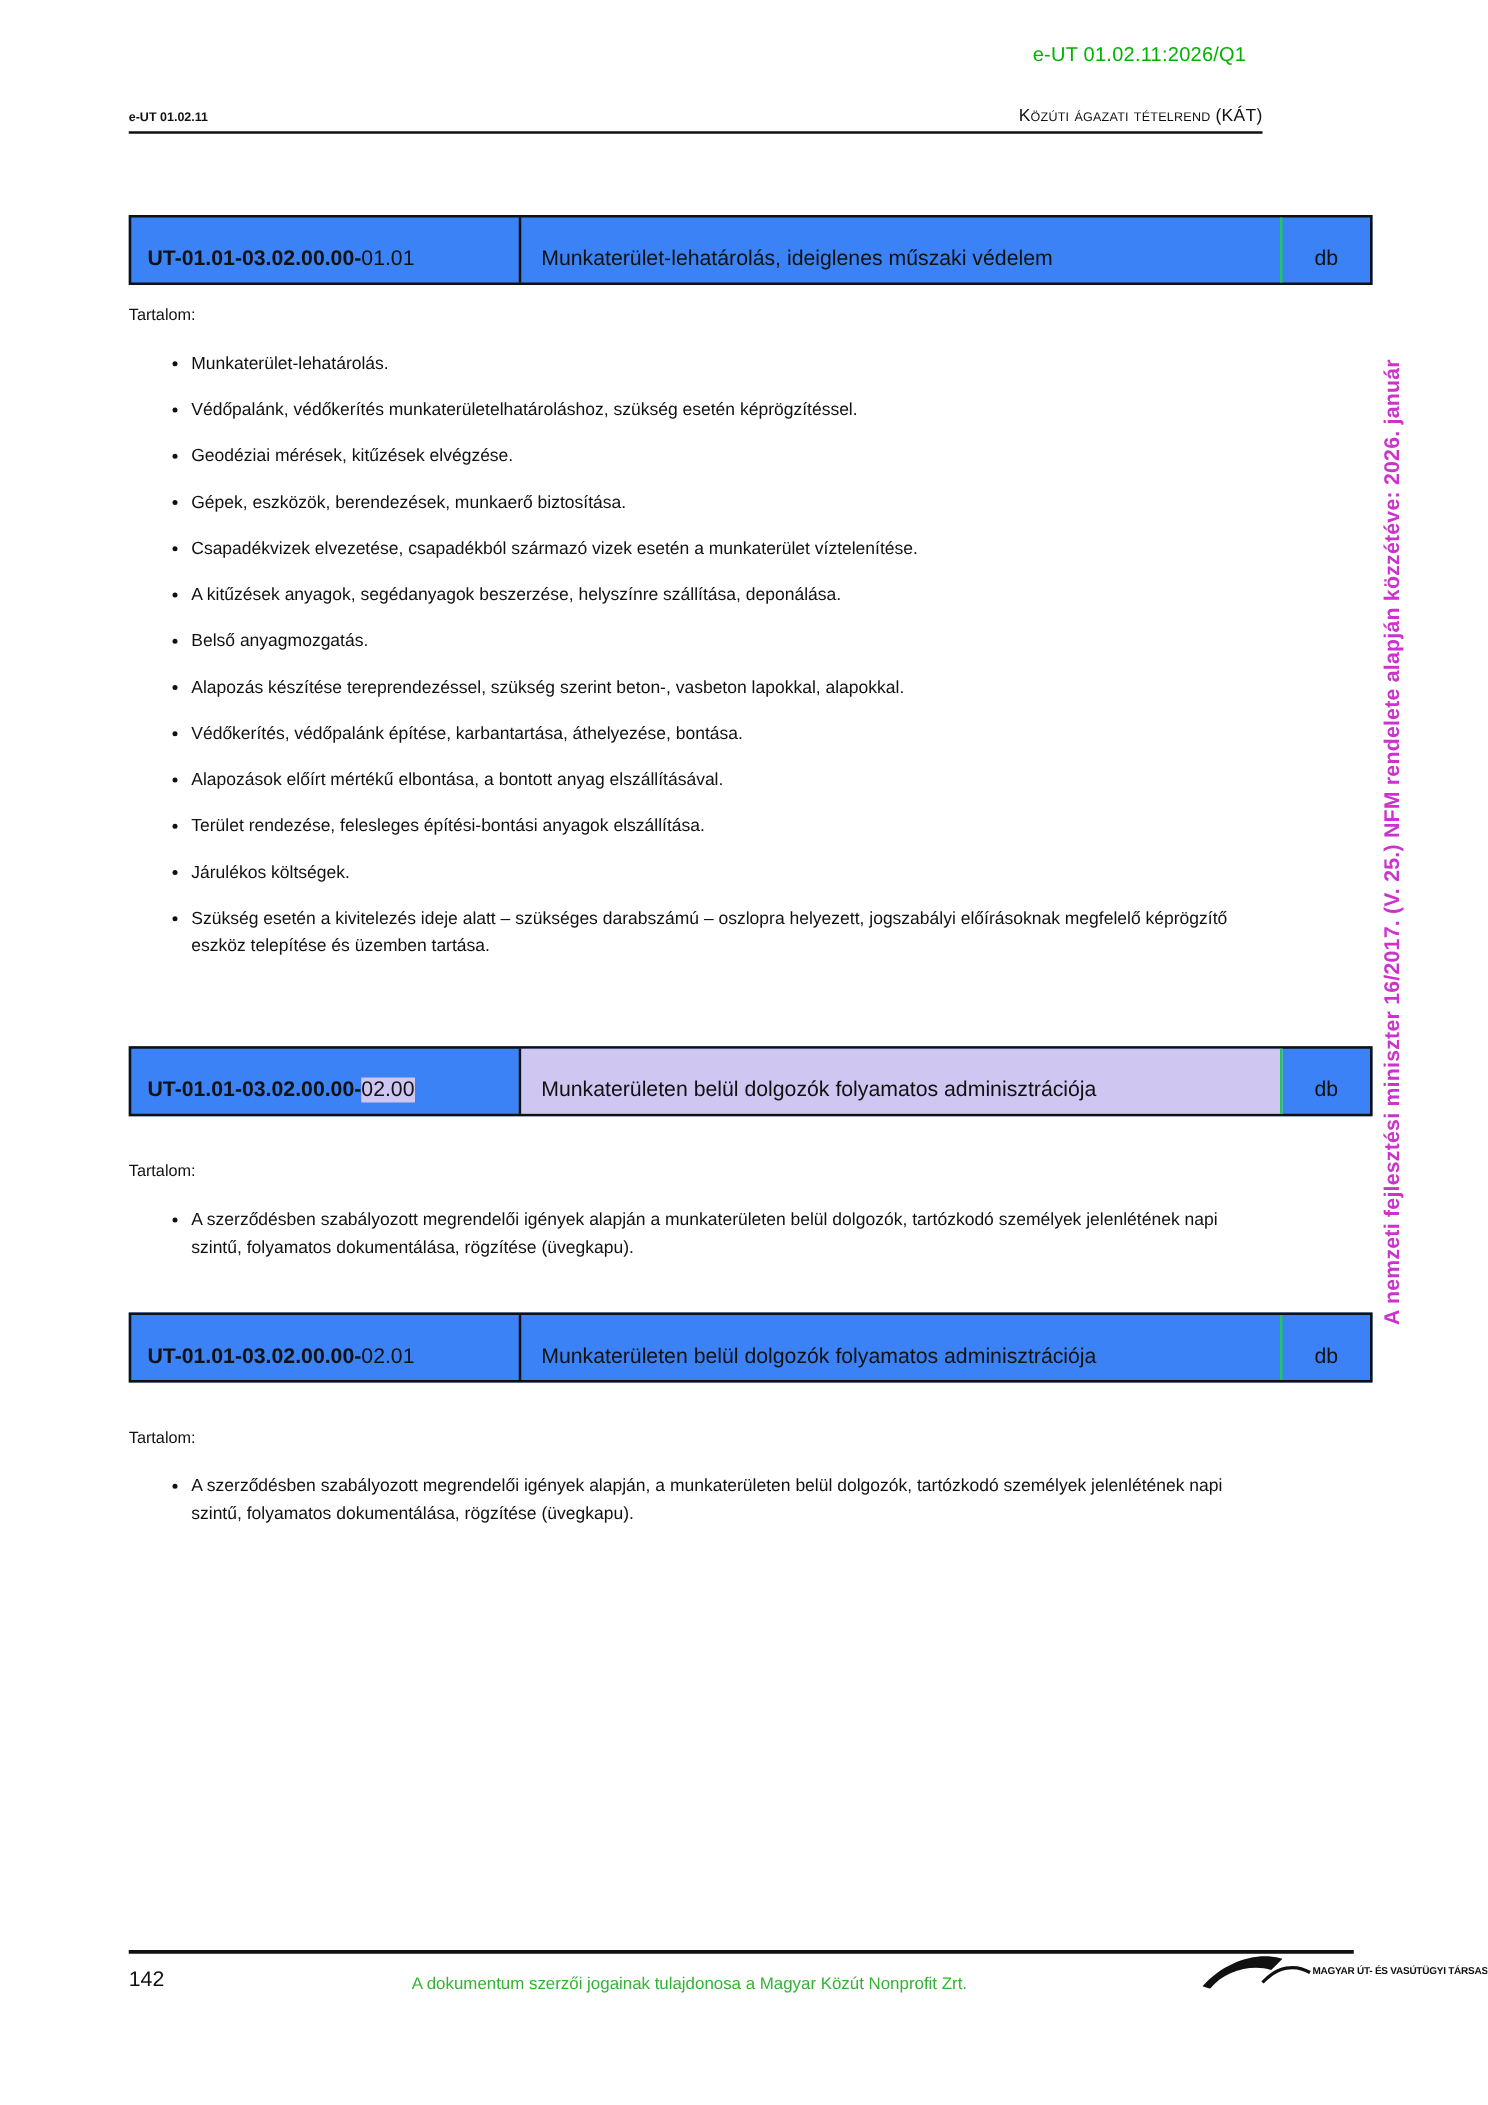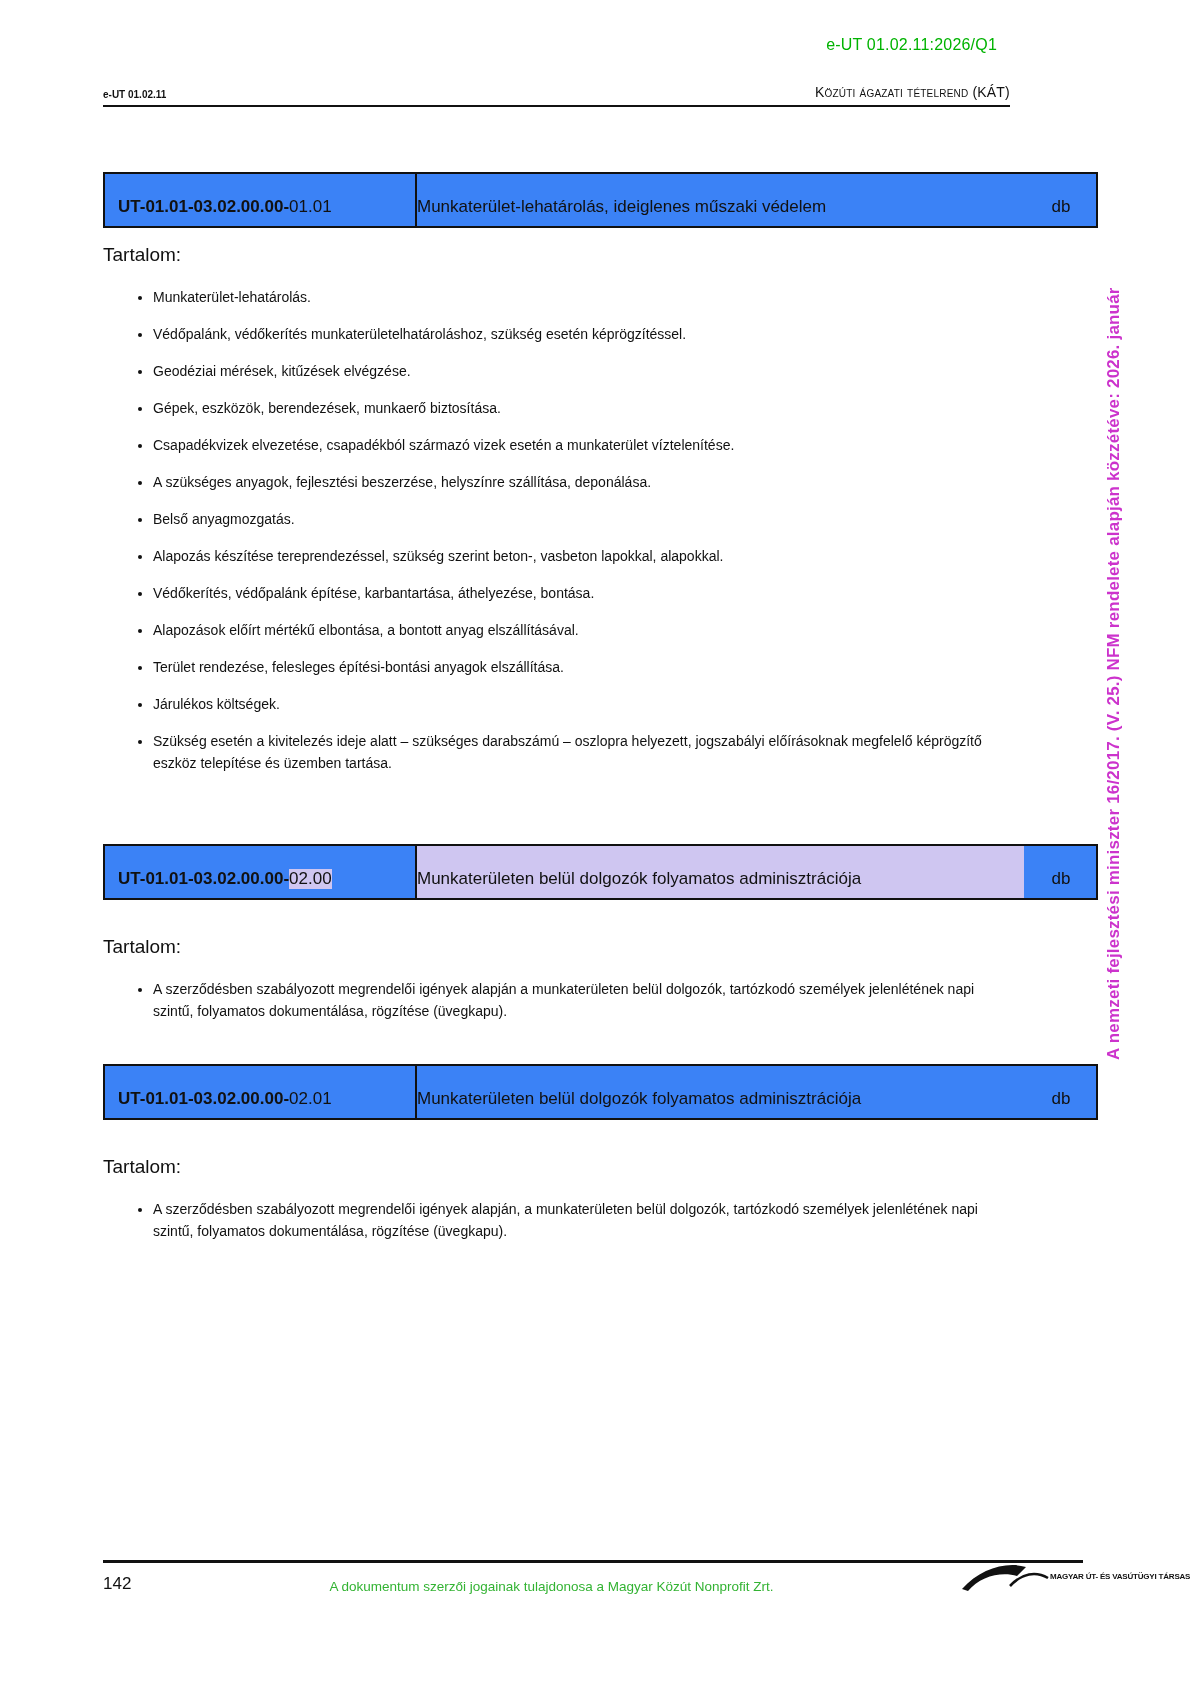--- a/index.html
+++ b/index.html
@@ -37,27 +37,27 @@
   #main { position: absolute; top: 172px; left: 103px; width: 995px; }
 
   .item-row {
     display: flex; align-items: stretch;
     border: 2px solid #111;
     height: 56px;
     background: #3b82f6;
   }
   .cell { display: flex; align-items: flex-end; padding-bottom: 9px; font-size: 17px; }
   .cell-code  { width: 312px; border-right: 2px solid #111; padding-left: 13px; white-space: nowrap; }
-  .cell-desc  { flex: 1; border-right: 2px solid #3b82f6; padding-left: 0; }
+  .cell-desc  { flex: 1; border-right: 2px solid #22c55e; padding-left: 16px; }
   .cell-unit  { width: 70px; justify-content: center; }
   .code-prefix { font-weight: bold; }
   .lavender   { background: var(--highlight-lavender, #cfc6f1); }
   .hl         { background: var(--highlight-lavender, #cfc6f1); }
 
-  .content-label { font-size: 19px; margin-top: 16px; }
+  .content-label { font-size: 13px; margin-top: 16px; }
   .sec + .sec .content-label { margin-top: 36px; }
 
   ul.bullets { margin-top: 20px; padding-left: 50px; list-style: disc; }
   ul.bullets li {
     font-size: 14px; line-height: 22px;
     margin-bottom: 15px;
     max-width: 850px;
   }
 
   #sec2 .item-row { margin-top: 70px; }
@@ -122,21 +122,21 @@
           <span>db</span>
         </div>
     </div>
     <div class="content-label">Tartalom:</div>
     <ul class="bullets">
       <li>Munkaterület-lehatárolás.</li>
       <li>Védőpalánk, védőkerítés munkaterületelhatároláshoz, szükség esetén képrögzítéssel.</li>
       <li>Geodéziai mérések, kitűzések elvégzése.</li>
       <li>Gépek, eszközök, berendezések, munkaerő biztosítása.</li>
       <li>Csapadékvizek elvezetése, csapadékból származó vizek esetén a munkaterület víztelenítése.</li>
-      <li>A szükséges anyagok, fejlesztési beszerzése, helyszínre szállítása, deponálása.</li>
+      <li>A kitűzések anyagok, segédanyagok beszerzése, helyszínre szállítása, deponálása.</li>
       <li>Belső anyagmozgatás.</li>
       <li>Alapozás készítése tereprendezéssel, szükség szerint beton-, vasbeton lapokkal, alapokkal.</li>
       <li>Védőkerítés, védőpalánk építése, karbantartása, áthelyezése, bontása.</li>
       <li>Alapozások előírt mértékű elbontása, a bontott anyag elszállításával.</li>
       <li>Terület rendezése, felesleges építési-bontási anyagok elszállítása.</li>
       <li>Járulékos költségek.</li>
       <li>Szükség esetén a kivitelezés ideje alatt – szükséges darabszámú – oszlopra helyezett, jogszabályi előírásoknak megfelelő képrögzítő eszköz telepítése és üzemben tartása.</li>
     </ul>
   </section>
 

